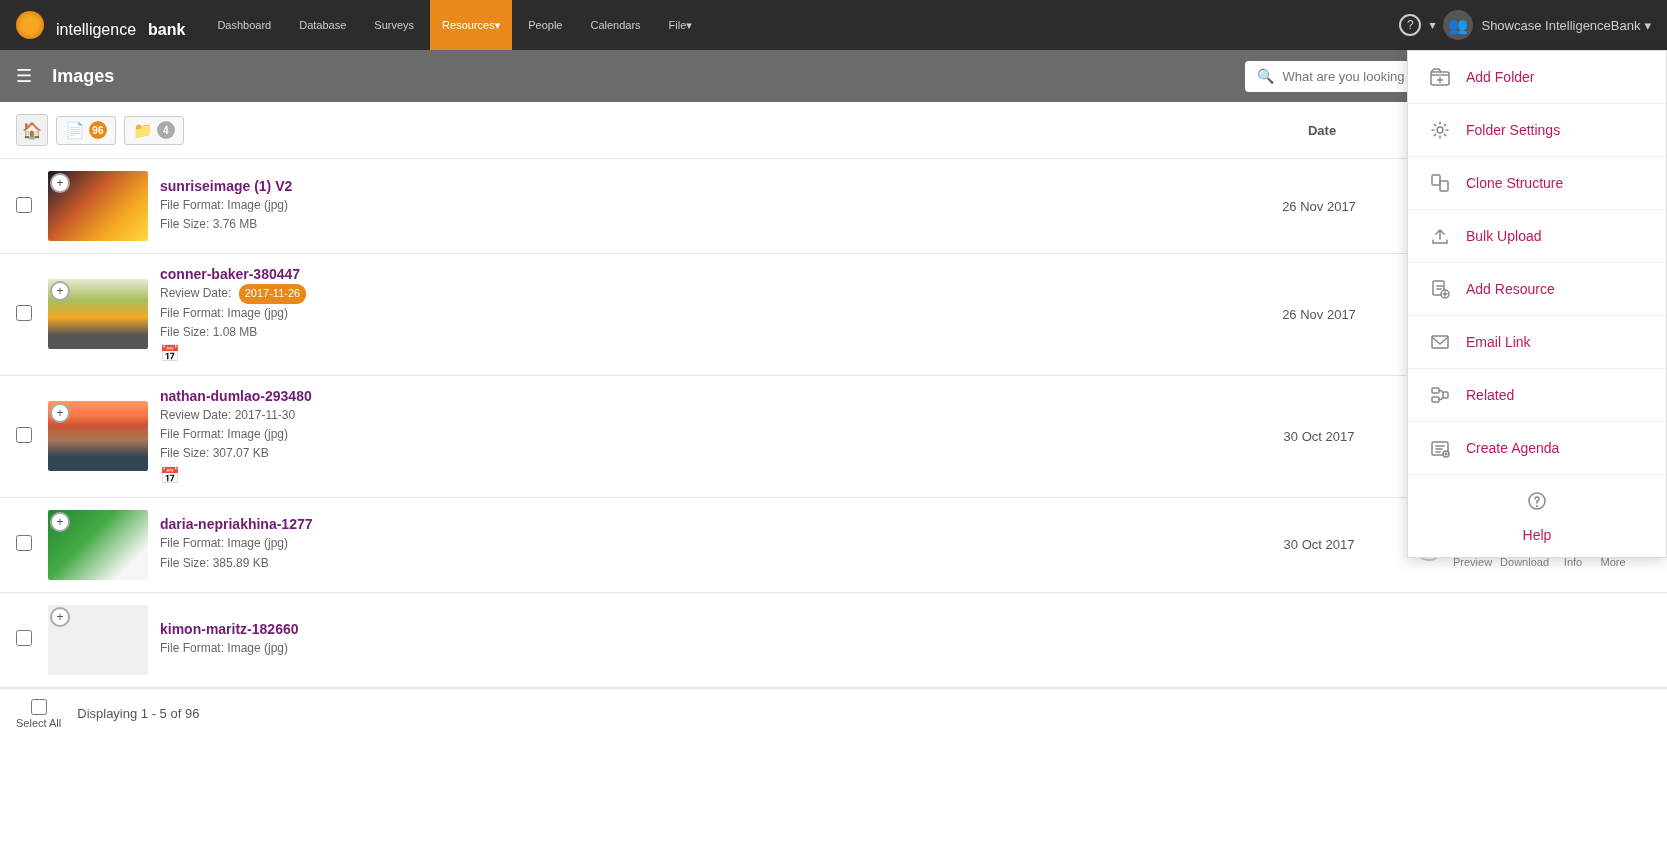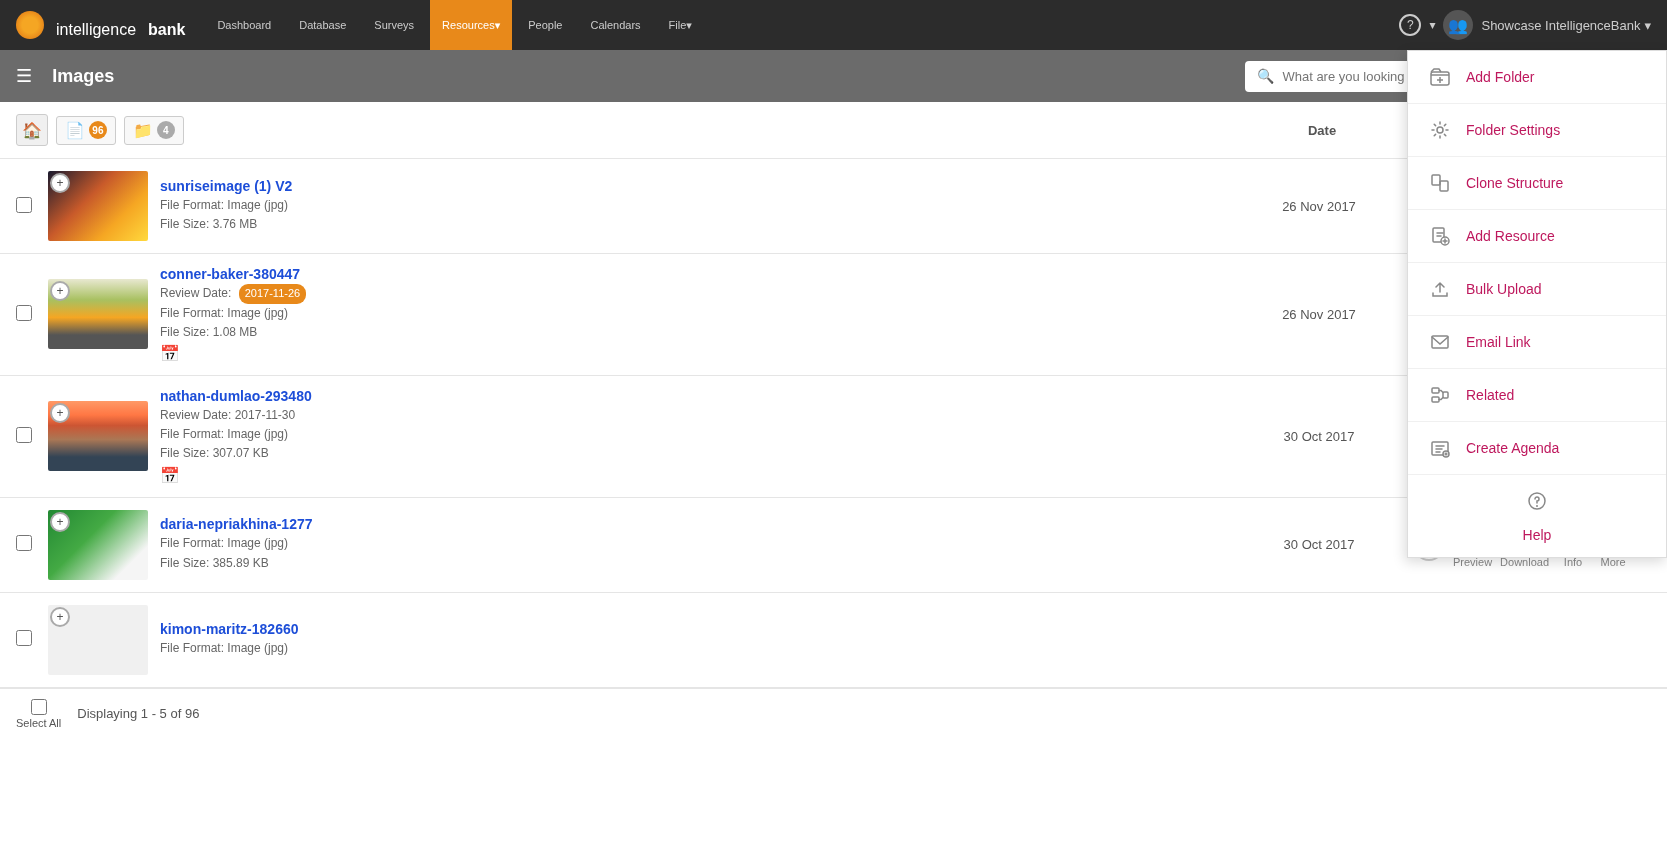--- a/index.html
+++ b/index.html
@@ -164,21 +164,21 @@
     .add-btn-thumb {
       position: absolute; top: 2px; left: 2px;
       width: 20px; height: 20px;
       border-radius: 50%;
       background: white;
       border: 2px solid #aaa;
       display: flex; align-items: center; justify-content: center;
       font-size: 12px; color: #555; cursor: pointer;
     }
     .file-info { flex: 1; min-width: 0; }
-    .file-name { font-size: 14px; color: #1d4ed8; font-weight: bold; margin-bottom: 2px; }
+    .file-name { font-size: 14px; color: #701a75; font-weight: bold; margin-bottom: 2px; }
     .file-meta { font-size: 12px; color: #666; line-height: 1.6; }
     .review-badge {
       display: inline-block;
       background: #e8891a; color: white;
       border-radius: 9px; padding: 1px 6px; font-size: 11px; margin-left: 4px;
     }
     .calendar-icon { color: #e8891a; font-size: 16px; margin-top: 2px; display: block; }
     .row-date { width: 120px; text-align: center; color: #555; font-size: 13px; }
     .row-actions { display: flex; align-items: center; gap: 8px; width: 260px; justify-content: center; }
     .action-item {
@@ -522,39 +522,39 @@
           <rect x="2" y="2" width="8" height="10" rx="1" stroke="#888" stroke-width="1.5" fill="none"></rect>
           <rect x="10" y="8" width="8" height="10" rx="1" stroke="#888" stroke-width="1.5" fill="none"></rect>
         </svg>
       </div>
       <span class="dd-label">Clone Structure</span>
     </div>
 
     <div class="dropdown-item">
       <div class="dd-icon">
         <svg width="20" height="20" viewBox="0 0 20 20" fill="none">
+          <path d="M10 13V4M6 8l4-4 4 4" stroke="#888" stroke-width="1.5" stroke-linecap="round" stroke-linejoin="round"></path>
+          <path d="M3 14v3h14v-3" stroke="#888" stroke-width="1.5" stroke-linecap="round"></path>
+        </svg>
+      </div>
+      <span class="dd-label">Bulk Upload</span>
+    </div>
+
+    <div class="dropdown-item">
+      <div class="dd-icon">
+        <svg width="20" height="20" viewBox="0 0 20 20" fill="none">
           <rect x="3" y="2" width="11" height="14" rx="1" stroke="#888" stroke-width="1.5" fill="none"></rect>
           <path d="M7 7h6M7 10h4" stroke="#888" stroke-width="1.5" stroke-linecap="round"></path>
           <circle cx="15" cy="15" r="4" fill="white" stroke="#888" stroke-width="1.5"></circle>
           <path d="M13 15h4M15 13v4" stroke="#888" stroke-width="1.5" stroke-linecap="round"></path>
         </svg>
       </div>
       <span class="dd-label">Add Resource</span>
     </div>
 
-    <div class="dropdown-item">
-      <div class="dd-icon">
-        <svg width="20" height="20" viewBox="0 0 20 20" fill="none">
-          <path d="M10 13V4M6 8l4-4 4 4" stroke="#888" stroke-width="1.5" stroke-linecap="round" stroke-linejoin="round"></path>
-          <path d="M3 14v3h14v-3" stroke="#888" stroke-width="1.5" stroke-linecap="round"></path>
-        </svg>
-      </div>
-      <span class="dd-label">Bulk Upload</span>
-    </div>
-
 
     <div class="dropdown-item">
       <div class="dd-icon">
         <svg width="20" height="20" viewBox="0 0 20 20" fill="none">
           <rect x="2" y="4" width="16" height="12" rx="1" stroke="#888" stroke-width="1.5" fill="none"></rect>
           <path d="M2 5l8 7 8-7" stroke="#888" stroke-width="1.5" stroke-linecap="round"></path>
         </svg>
       </div>
       <span class="dd-label">Email Link</span>
     </div>

